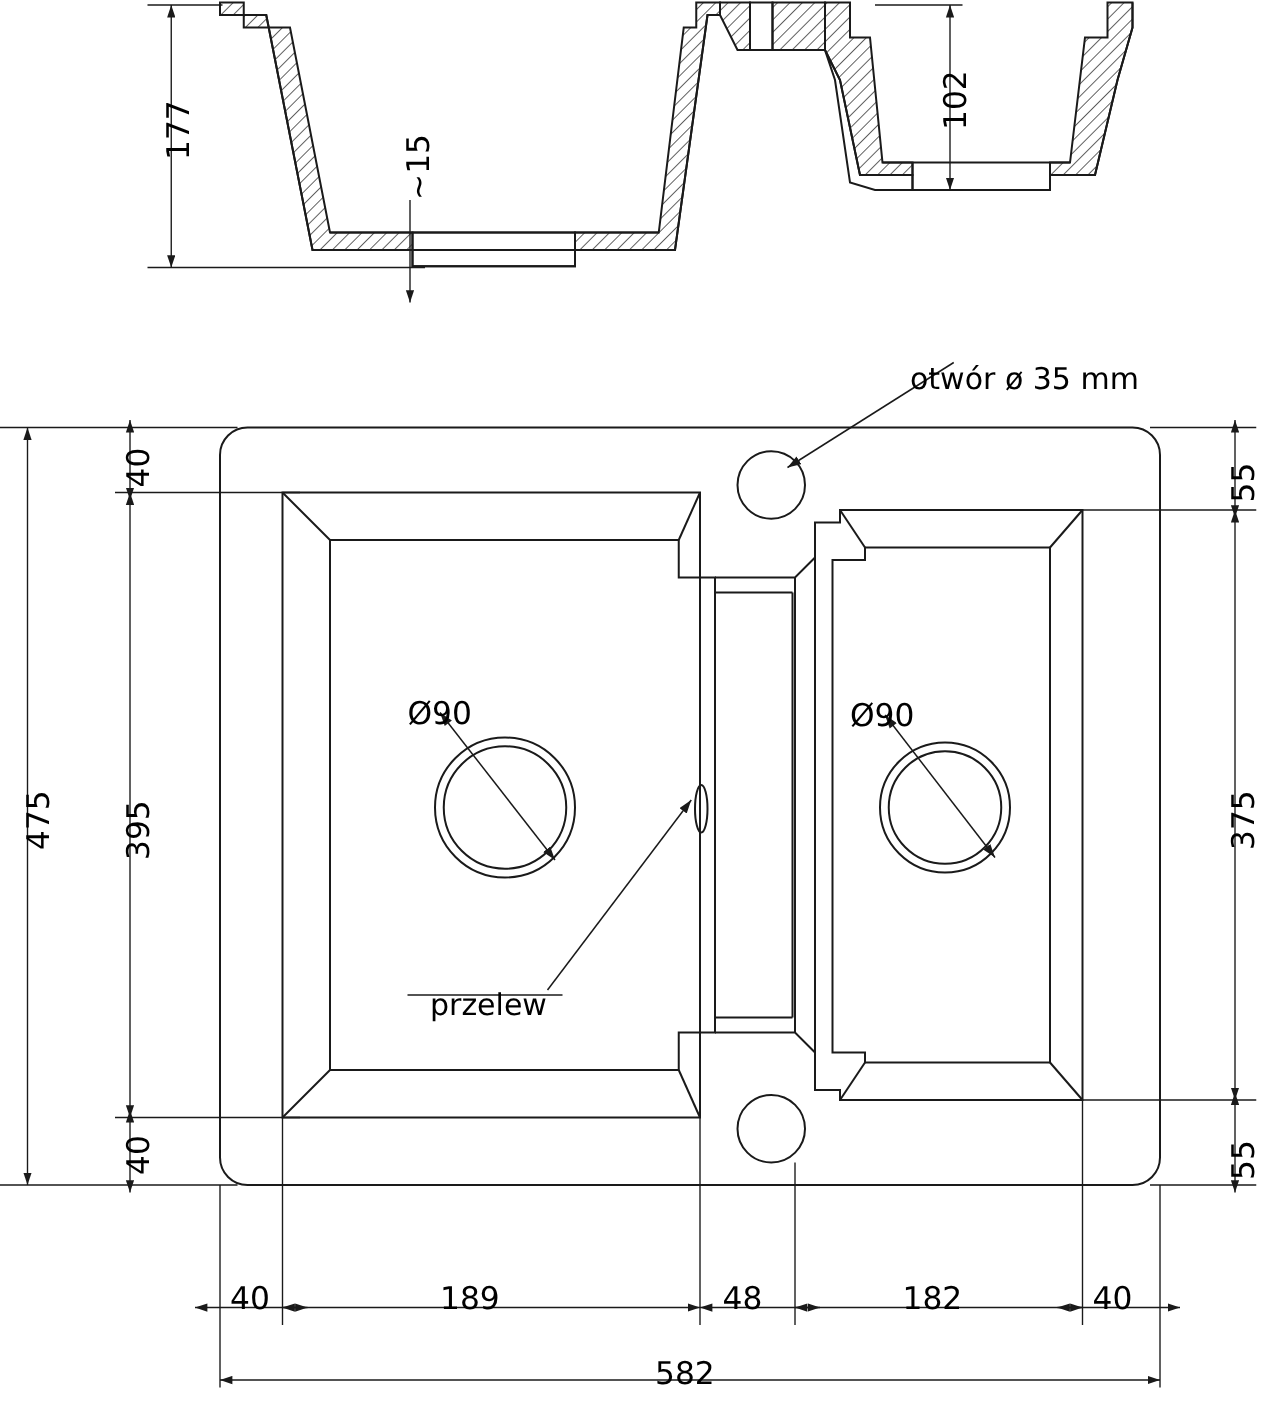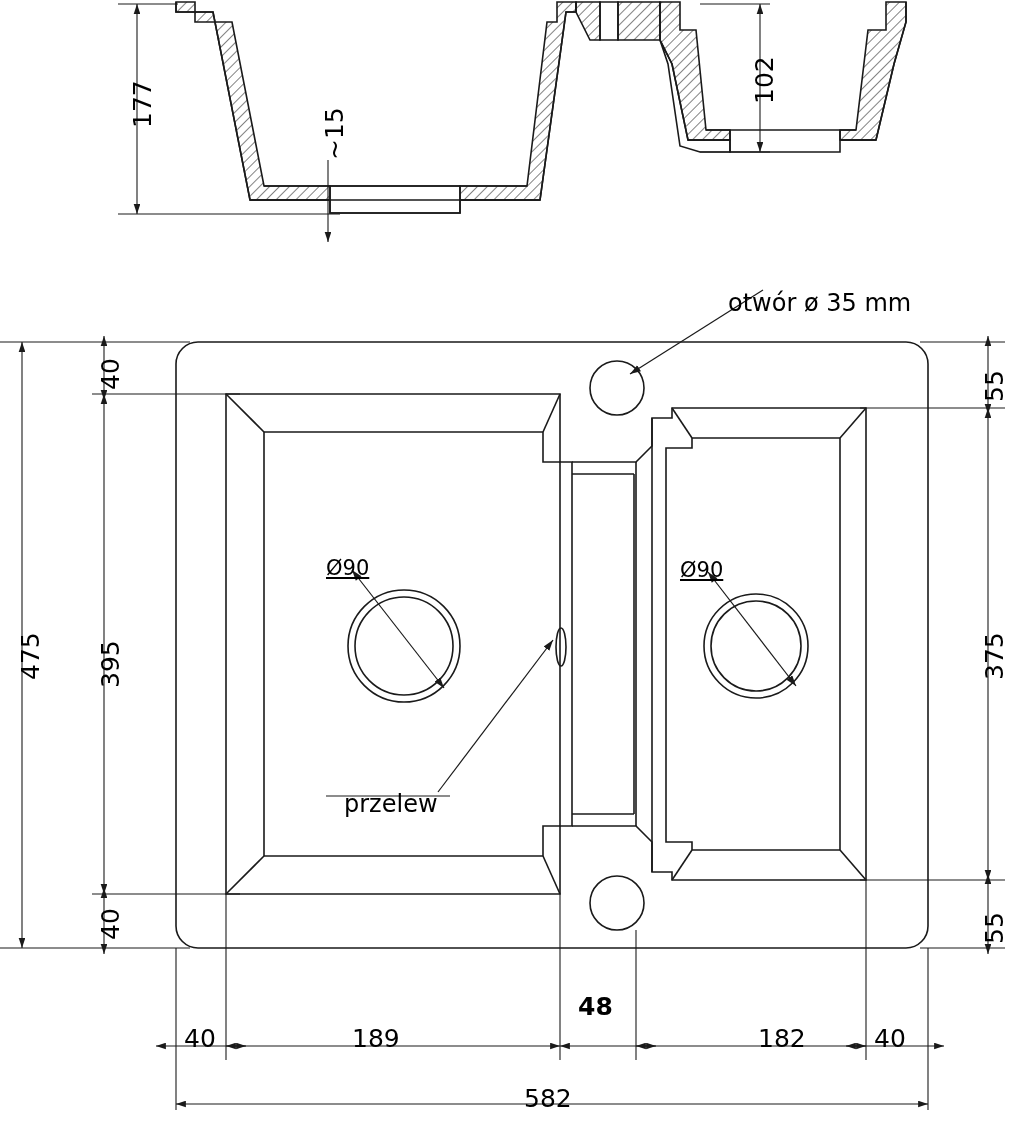--- a/index.html
+++ b/index.html
@@ -28,21 +28,21 @@
     color: #000000;
     white-space: nowrap;
     line-height: 1;
   }
   .lbl-rot {
     transform: rotate(-90deg);
     transform-origin: left top;
   }
   .dim-text { font-size: 25px; }
   .note-text { font-size: 24px; }
-  .hole-text { font-size: 21px; text-decoration: underline; }
+  .hole-text { font-size: 25px; }
 </style>
 </head>
 <body>
 
 <div id="sheet">
 
   <svg width="1011" height="1131" viewBox="0 0 1011 1131">
     <defs>
       <pattern id="hatch" width="7" height="7" patternUnits="userSpaceOnUse" patternTransform="rotate(45)">
         <line x1="0" y1="0" x2="0" y2="7" stroke="#1a1a1a" stroke-width="1.1"></line>
@@ -215,21 +215,21 @@
   <div class="lbl dim-text lbl-rot" style="left:982px; top:402px;">55</div>
 
   <div class="lbl dim-text lbl-rot" style="left:982px; top:680px;">375</div>
 
   <div class="lbl dim-text lbl-rot" style="left:982px; top:944px;">55</div>
 
   <div class="lbl dim-text" style="left:184px; top:1026px;">40</div>
 
   <div class="lbl dim-text" style="left:352px; top:1026px;">189</div>
 
-  <div class="lbl dim-text" style="left:578px; top:994px;font-weight:bold;">48</div>
-
-  <div class="lbl dim-text" style="left:722px; top:1026px;margin-left:36px;">182</div>
+  <div class="lbl dim-text" style="left:578px; top:1026px;">48</div>
+
+  <div class="lbl dim-text" style="left:722px; top:1026px;">182</div>
 
   <div class="lbl dim-text" style="left:874px; top:1026px;">40</div>
 
   <div class="lbl dim-text" style="left:524px; top:1086px;text-align:right;">582</div>
 
 </div>
 
 </body></html>

